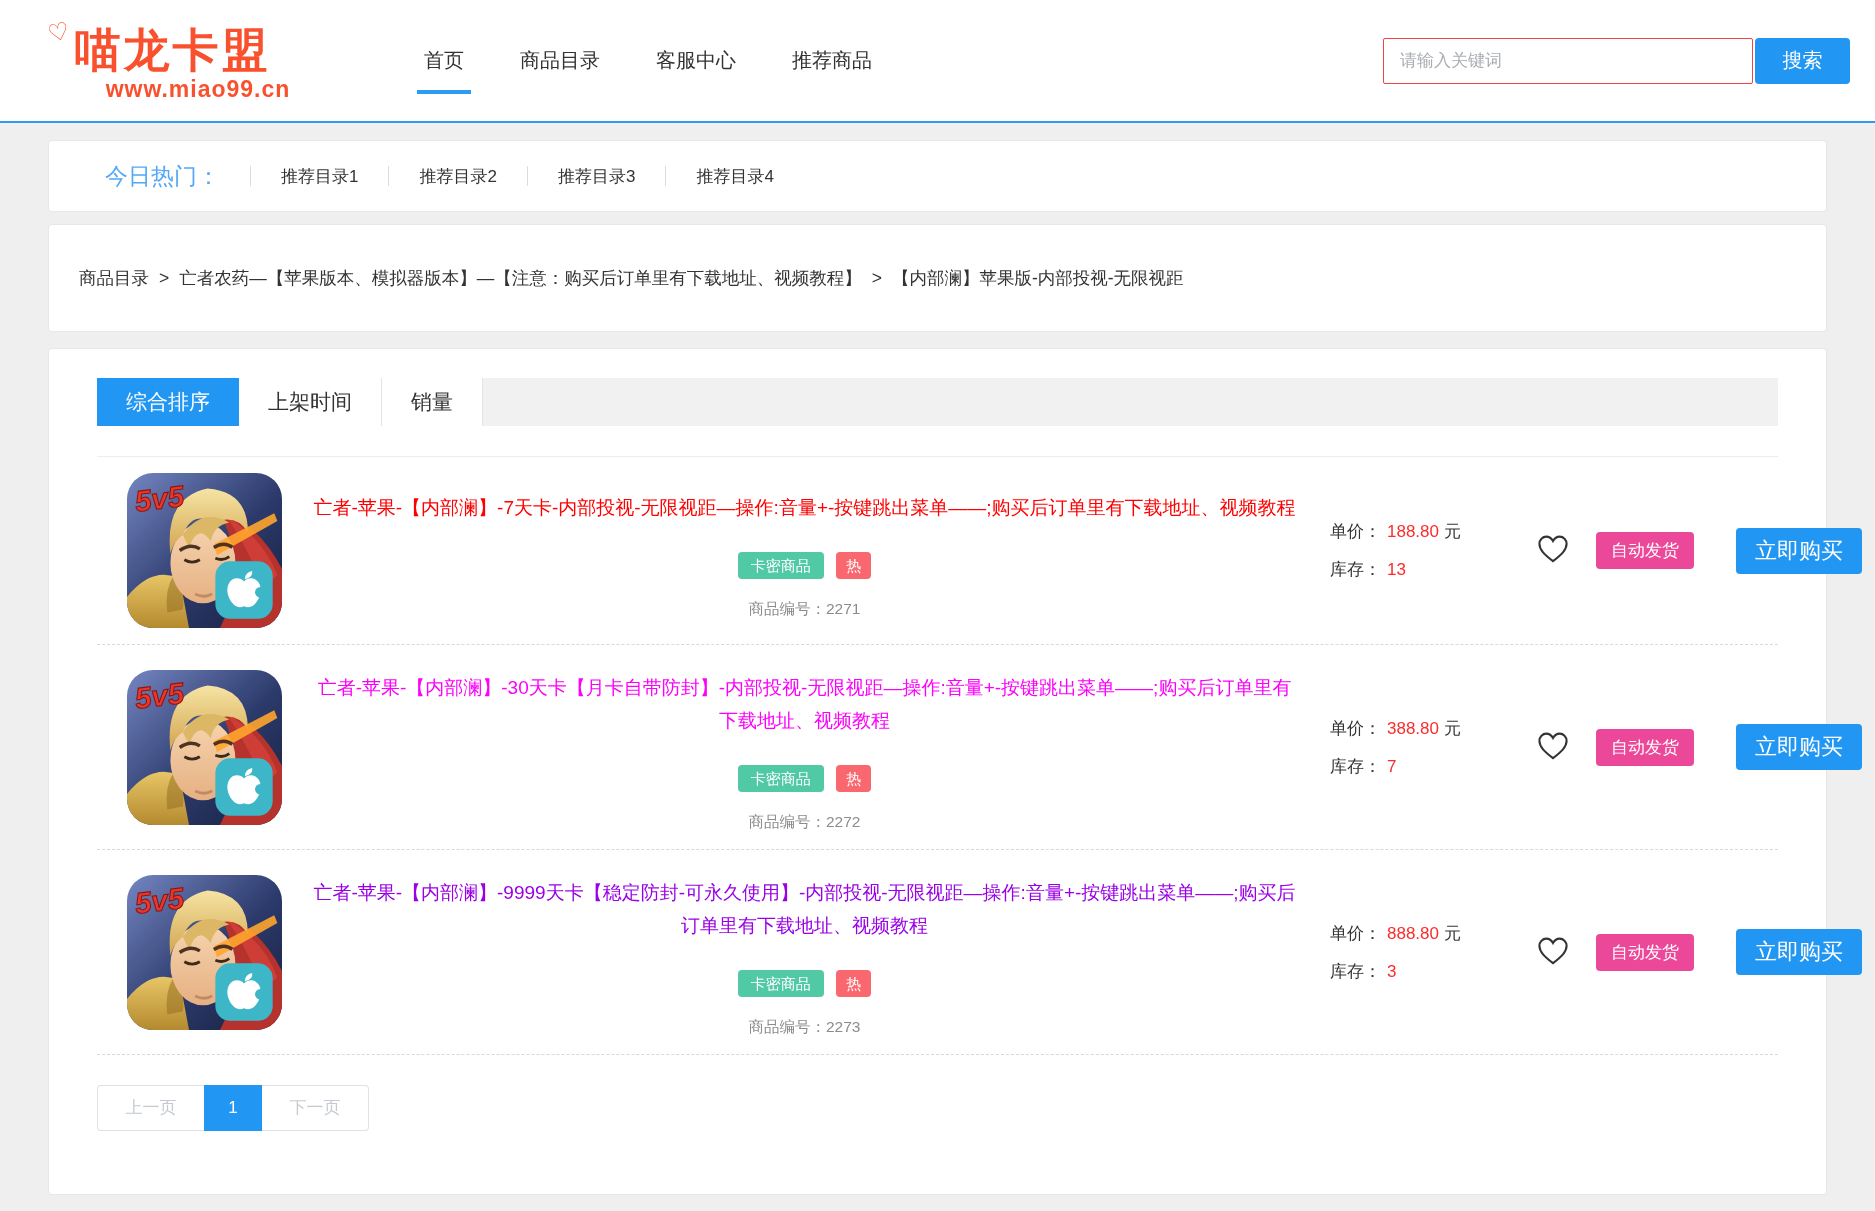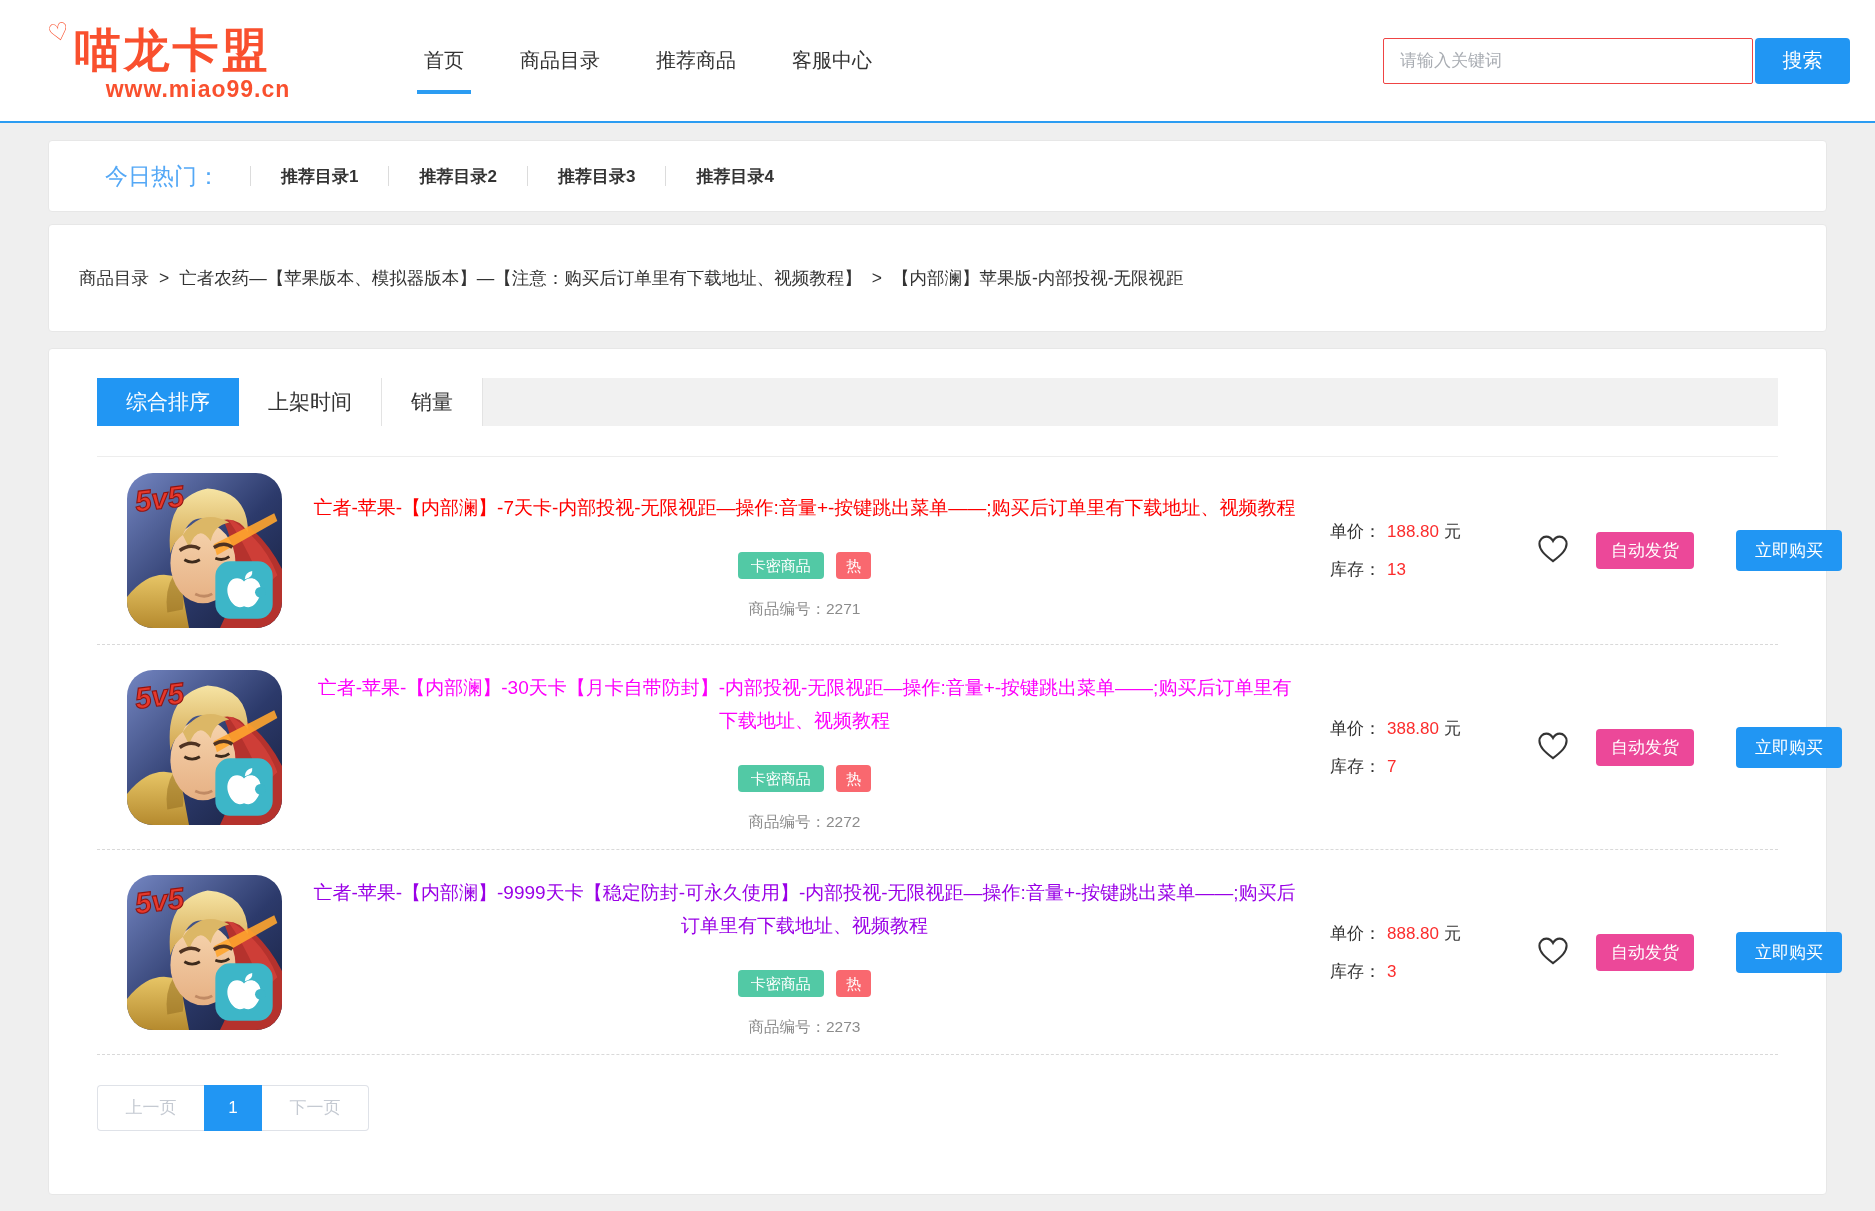--- a/index.html
+++ b/index.html
@@ -45,21 +45,21 @@
     width: 95px; height: 46px; margin-left: 2px; background: #2196f3; color: #fff;
     font-size: 20px; border: none; border-radius: 4px; cursor: pointer; font-family: inherit;
   }
 
   
   .card { background:#fff; border:1px solid #e7e7e7; border-radius:4px; margin:0 48px; }
 
   .hot-card { margin-top: 17px; height: 72px; display:flex; align-items:center; padding-left: 56px; }
   .hot-label { font-size: 23px; color:#54a8f6; }
   .hot-divider { width:1px; height:20px; background:#dcdcdc; margin:0 30px; }
-  .hot-item { font-size:17px; font-weight:700; color:#333; cursor:pointer;text-align:center; }
+  .hot-item { font-size:17px; font-weight:400; color:#333; cursor:pointer;text-align:center; }
 
   .crumb-card { margin-top: 12px; height: 108px; display:flex; align-items:center; padding:0 30px; font-size:17.5px; }
   .crumb-part { cursor:pointer; }
   .crumb-sep { margin: 0 10px; color:#333; }
 
   .main-card { margin-top:16px; padding:29px 48px 44px; min-height:847px; }
 
   
   .tabs { background:#f1f1f1; height:48px; display:flex; }
   .tab { height:48px; line-height:48px; padding:0 29px; background:#fff; border-right:1px solid #e3e3e3; font-size:21px; cursor:pointer; }
@@ -78,21 +78,21 @@
   .tag-hot   { background:#f9686f; padding:6px 10px; margin-left:8px; }
   .p-sku { margin-top:20px; color:#8c8c8c; font-size:15.5px; }
 
   .p-price { width:205px; margin-left:33px; flex:none; font-size:17px; }
   .pval, .sval { color:#fb2c2c; margin-left:6px; }
   .punit { margin-left:5px; color:#333; }
   .stock-row { margin-top:15px; }
 
   .p-fav { width:36px; height:34px; background:none; border:none; padding:0; cursor:pointer; flex:none; }
   .btn-auto { margin-left:25px; flex:none; background:#ec4899; color:#fff; font-size:17px; padding:10px 15px; border-radius:4px; line-height:1; }
-  .btn-buy  { margin-left:42px; flex:none; background:#2196f3; color:#fff; font-size:17px; padding:12px 19px; border-radius:4px; border:none; cursor:pointer; line-height:1; font-family:inherit; }
+  .btn-buy  { margin-left:42px; flex:none; background:#2196f3; color:#fff; font-size:22px; padding:12px 19px; border-radius:4px; border:none; cursor:pointer; line-height:1; font-family:inherit; }
 
   
   .pagination { display:flex; margin-top:30px; }
   .page-btn { height:46px; line-height:44px; font-size:17px; text-align:center; }
   .page-prev, .page-next { width:107px; border:1px solid #dfe2e8; background:#fff; color:#c5cad2; cursor:pointer; }
   .page-prev { border-radius:4px 0 0 4px; border-right:none; }
   .page-next { border-radius:0 4px 4px 0; border-left:none; }
   .page-cur  { width:58px; background:#2196f3; color:#fff; line-height:46px; cursor:pointer; }
 
   .hidden-defs { position:absolute; width:0; height:0; }
@@ -124,22 +124,22 @@
 
 <div class="site-header">
   <div class="logo">
     <div class="logo-title"><span class="logo-deco">♡</span><span>喵龙卡盟</span></div>
     <div class="logo-url">www.miao99.cn</div>
   </div>
 
   <div class="nav">
     <div class="nav-item active">首页</div>
     <div class="nav-item">商品目录</div>
+    <div class="nav-item">客服中心</div>
     <div class="nav-item">推荐商品</div>
-    <div class="nav-item">客服中心</div>
   </div>
 
   <div class="search">
     <input class="search-input" type="text" placeholder="请输入关键词" style="">
     <button class="search-btn">搜索</button>
   </div>
 </div>
 
 <div class="card hot-card">
   <span class="hot-label">今日热门：</span>

